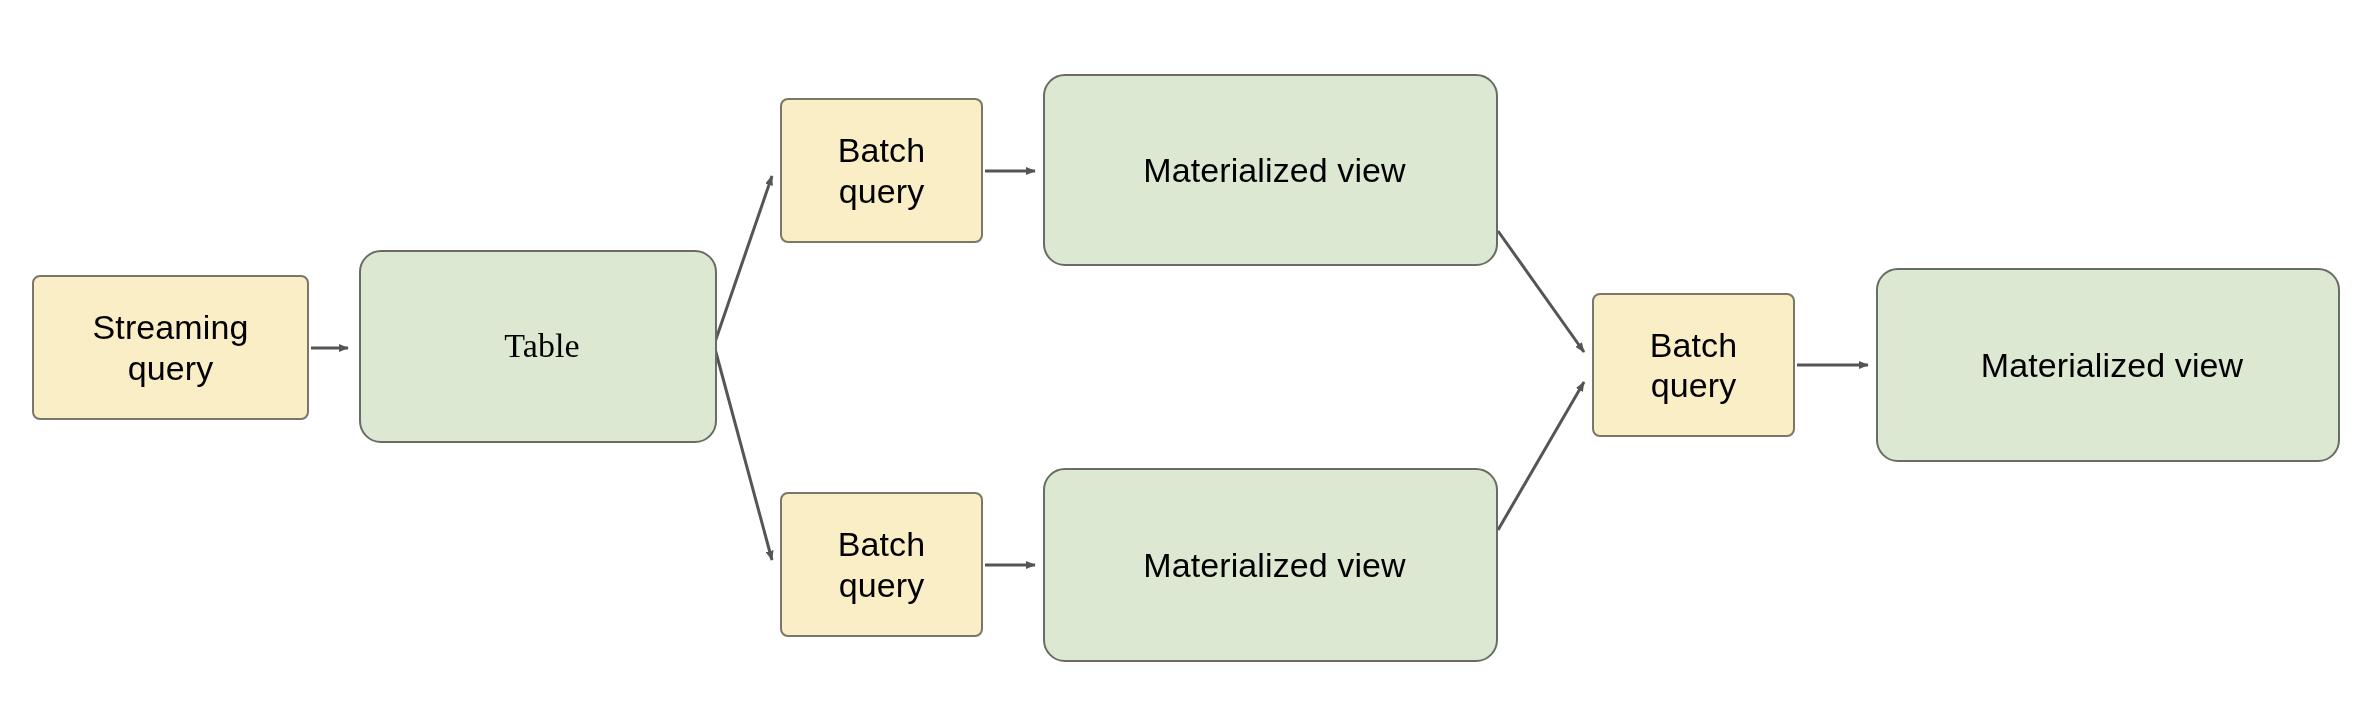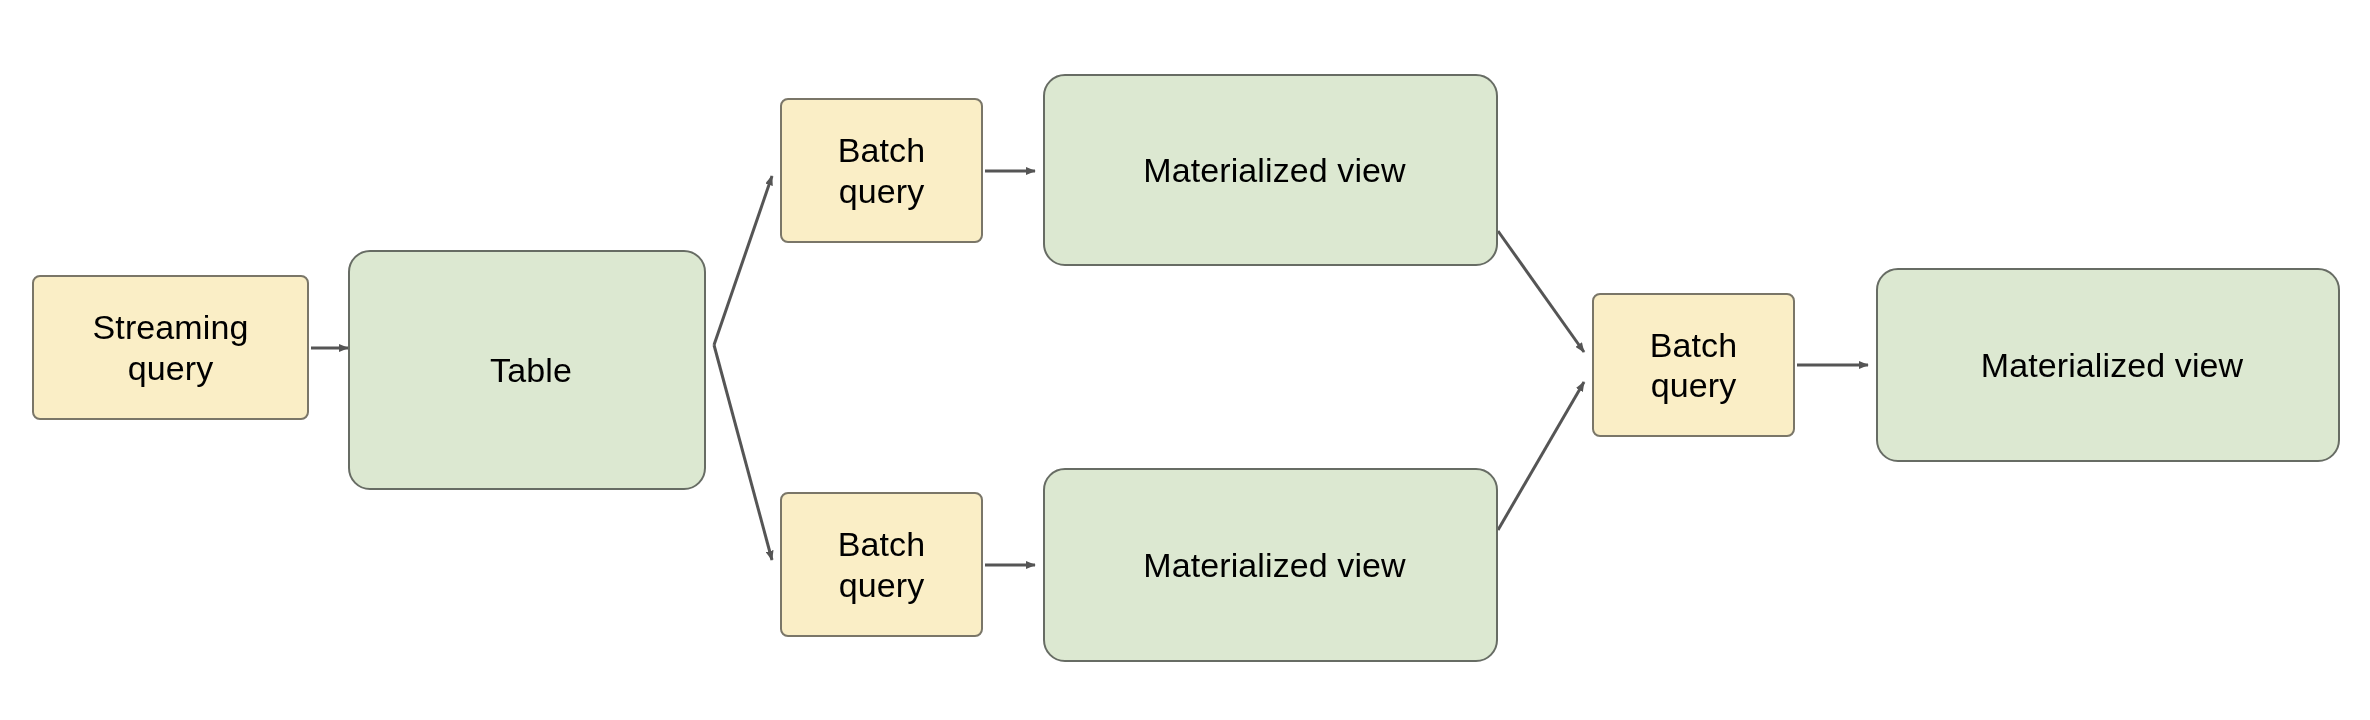--- a/index.html
+++ b/index.html
@@ -51,21 +51,21 @@
     border-radius: 22px;
     padding-left: 8px;
   }
   .node-label {
     display: block;
     white-space: pre-line;
   }
 
   
   #n-streaming-query { left: 32px;   top: 275px; width: 277px; height: 145px; justify-content: center; }
-  #n-table           { left: 348px;  top: 250px; width: 358px; height: 240px; }
+  #n-table           { left: 359px;  top: 250px; width: 358px; height: 193px; font-family: Liberation Serif, serif; }
   #n-batch-top       { left: 780px;  top: 98px;  width: 203px; height: 145px; }
   #n-mv-top          { left: 1043px; top: 74px;  width: 455px; height: 192px; }
   #n-batch-bottom    { left: 780px;  top: 492px; width: 203px; height: 145px; }
   #n-mv-bottom       { left: 1043px; top: 468px; width: 455px; height: 194px; }
   #n-batch-mid       { left: 1592px; top: 293px; width: 203px; height: 144px; }
   #n-mv-right        { left: 1876px; top: 268px; width: 464px; height: 194px; }
 </style>
 </head>
 <body>
 

